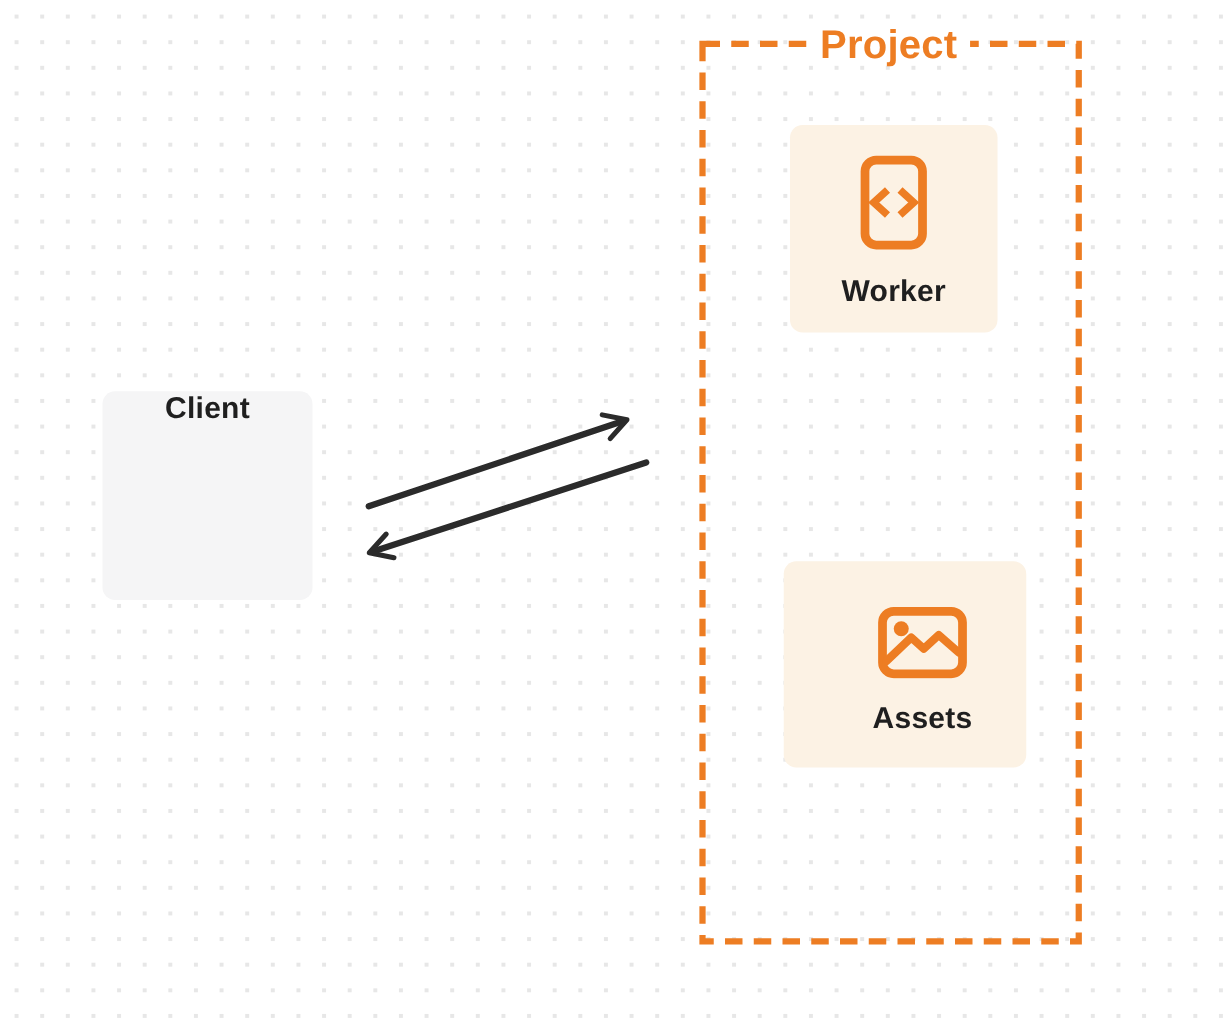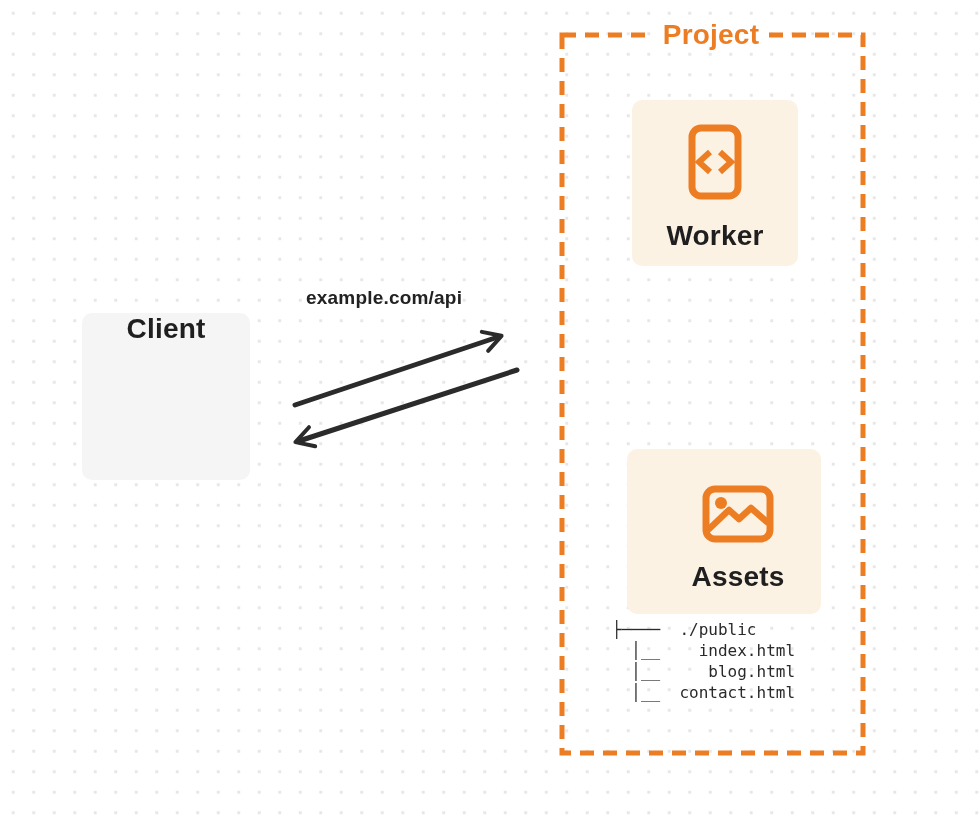--- a/index.html
+++ b/index.html
@@ -19,21 +19,21 @@
     background-image:radial-gradient(var(--dot) 1.7px, rgba(255,255,255,0) 1.9px);
     background-size:20.5px 20.5px;
     background-position:3px 3px;
     font-family:"Liberation Sans", sans-serif;
   }
   .project-border{position:absolute;left:555px;top:28px;}
   .project-label{
     position:absolute;left:711px;top:20px;transform:translateX(-50%);
     background:#ffffff;
     padding:0 10px;
-    font-size:28px;font-weight:700;color:var(--orange);
+    font-size:32px;font-weight:700;color:var(--orange);
     line-height:30px;letter-spacing:.2px;
     white-space:nowrap;
   }
   .box{
     position:absolute;
     border-radius:10px;
     display:flex;flex-direction:column;align-items:center;
   }
   .client{
     left:82px;top:313px;width:168px;height:167px;
@@ -43,21 +43,21 @@
   .worker{
     left:632px;top:100px;width:166px;height:166px;
     background:var(--cream);
   }
   .assets{
     left:627px;top:449px;width:166px;height:165px;
     background:var(--cream);
     padding-left:28px;
   }
   .node-label{
-    font-size:28px;font-weight:700;color:var(--ink);
+    font-size:24px;font-weight:700;color:var(--ink);
     letter-spacing:.2px;
   }
   .worker .icon{margin-top:24px;}
   .worker .node-label{margin-top:20px;}
   .assets .icon{margin-top:36px;}
   .assets .node-label{margin-top:18px;}
   .url-label{
     position:absolute;left:306px;top:287px;
     font-size:19px;font-weight:700;color:#222;
     letter-spacing:.2px;white-space:nowrap;
@@ -77,21 +77,20 @@
 
   <svg class="project-border" width="315" height="732" viewBox="0 0 315 732">
     <rect x="7" y="7" width="301" height="718" fill="none" stroke="#ED7D23" stroke-width="5" stroke-dasharray="14 9"></rect>
   </svg>
   <div class="project-label">Project</div>
 
   <div class="box client">
     <span class="node-label">Client</span>
   </div>
 
-  <div class="url-label">example.com/api</div>
 
   <svg class="arrows" width="260" height="150" viewBox="0 0 260 150">
     <defs>
       <marker id="ah" viewBox="0 0 10 10" refX="7" refY="5" markerWidth="5" markerHeight="5" orient="auto" markerUnits="strokeWidth">
         <path d="M1.5 1 L8.5 5 L1.5 9" fill="none" stroke="#2B2B2B" stroke-width="1.6" stroke-linecap="round" stroke-linejoin="round"></path>
       </marker>
     </defs>
     <line x1="25" y1="90" x2="228" y2="22" stroke="#2B2B2B" stroke-width="5" stroke-linecap="round" marker-end="url(#ah)"></line>
     <line x1="247" y1="55" x2="29" y2="126" stroke="#2B2B2B" stroke-width="5" stroke-linecap="round" marker-end="url(#ah)"></line>
   </svg>
@@ -107,18 +106,14 @@
 
   <div class="box assets">
     <svg class="icon" width="72" height="58" viewBox="0 0 72 58">
       <rect x="4" y="4" width="64" height="50" rx="9" fill="none" stroke="#ED7D23" stroke-width="7"></rect>
       <circle cx="19" cy="18" r="6" fill="#ED7D23"></circle>
       <path d="M7 44 L27 25 L37 34 L49 23 L65 37" fill="none" stroke="#ED7D23" stroke-width="6.5" stroke-linecap="round" stroke-linejoin="round"></path>
     </svg>
     <span class="node-label">Assets</span>
   </div>
 
-  <pre class="file-tree">├────  ./public
-  │__    index.html
-  │__     blog.html
-  │__  contact.html</pre>
 
 </div>
 
 </body></html>

